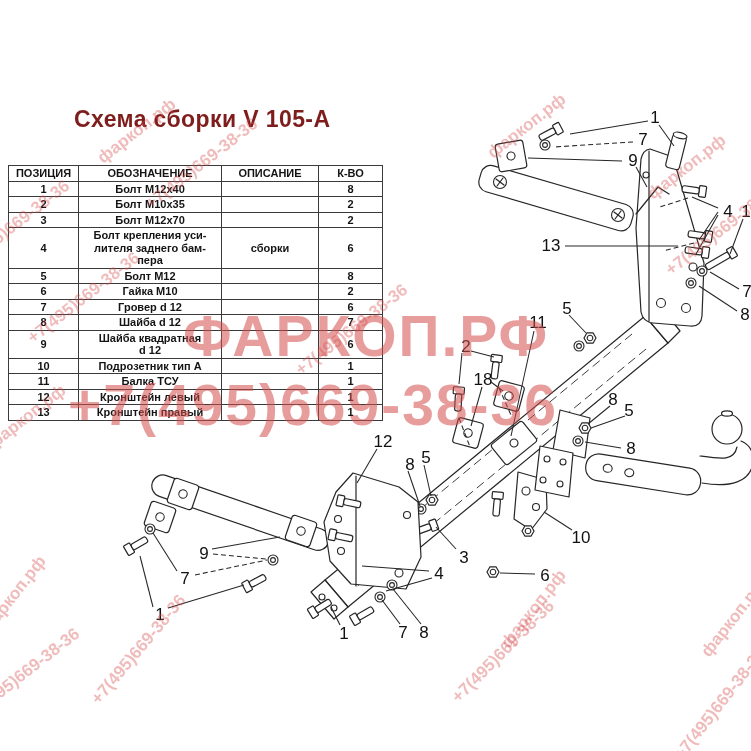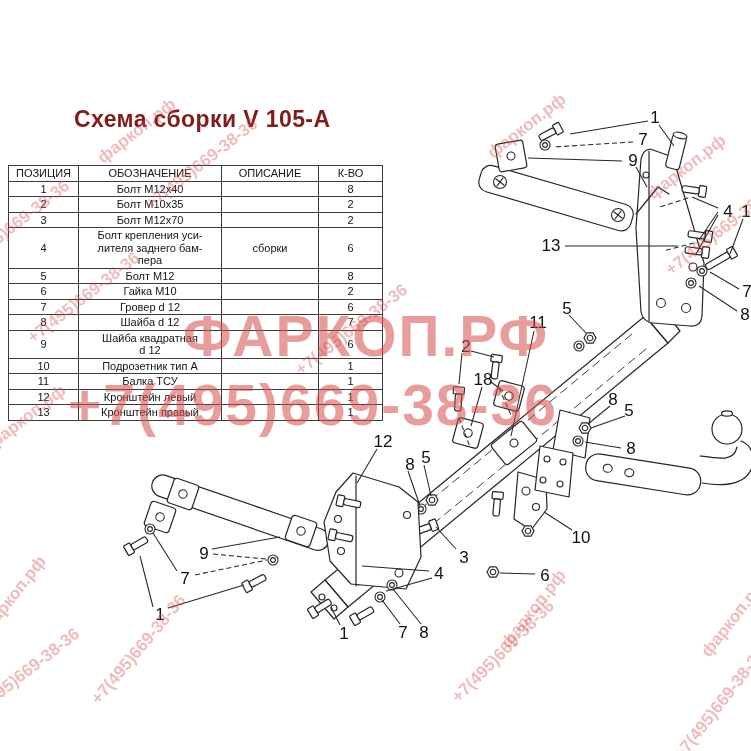--- a/index.html
+++ b/index.html
@@ -1,21 +1,21 @@
 <!DOCTYPE html>
 <html><head>
 <meta charset="utf-8">
 <style>
   html,body{margin:0;padding:0;background:#fff;}
   .canvas{position:relative;width:751px;height:751px;background:#ffffff;overflow:hidden;
           font-family:"Liberation Sans",sans-serif;color:#161616;}
   .title{position:absolute;left:74px;top:106px;font-size:23px;font-weight:bold;color:#7f1d1d;letter-spacing:.4px;white-space:nowrap;}
   table.parts{position:absolute;left:8px;top:165px;width:374px;border-collapse:collapse;table-layout:fixed;background:transparent;}
   table.parts th,table.parts td{border:1px solid #3a3a3a;font-size:11px;line-height:12.5px;
-          text-align:center;vertical-align:middle;padding:1px 2px;font-weight:normal;color:#141414;}
+          text-align:center;vertical-align:middle;padding:1px 2px;font-weight:bold;color:#141414;}
   table.parts td.name{white-space:pre-line;text-align:center;}
   svg.draw{position:absolute;left:0;top:0;}
   svg.draw *{vector-effect:non-scaling-stroke;}
   .part{fill:#ffffff;stroke:#262626;stroke-width:1.2;stroke-linejoin:round;}
   .pline{fill:none;stroke:#262626;stroke-width:1.2;stroke-linejoin:round;stroke-linecap:round;}
   .hole{fill:#ffffff;stroke:#262626;stroke-width:1.1;}
   .leader{fill:none;stroke:#262626;stroke-width:1.05;}
   .leader.dash{stroke-dasharray:5 3;}
   .cline{fill:none;stroke:#262626;stroke-width:0.9;stroke-dasharray:9 5;}
   .callout{font-family:"Liberation Sans",sans-serif;font-size:17px;fill:#111;text-anchor:middle;}

